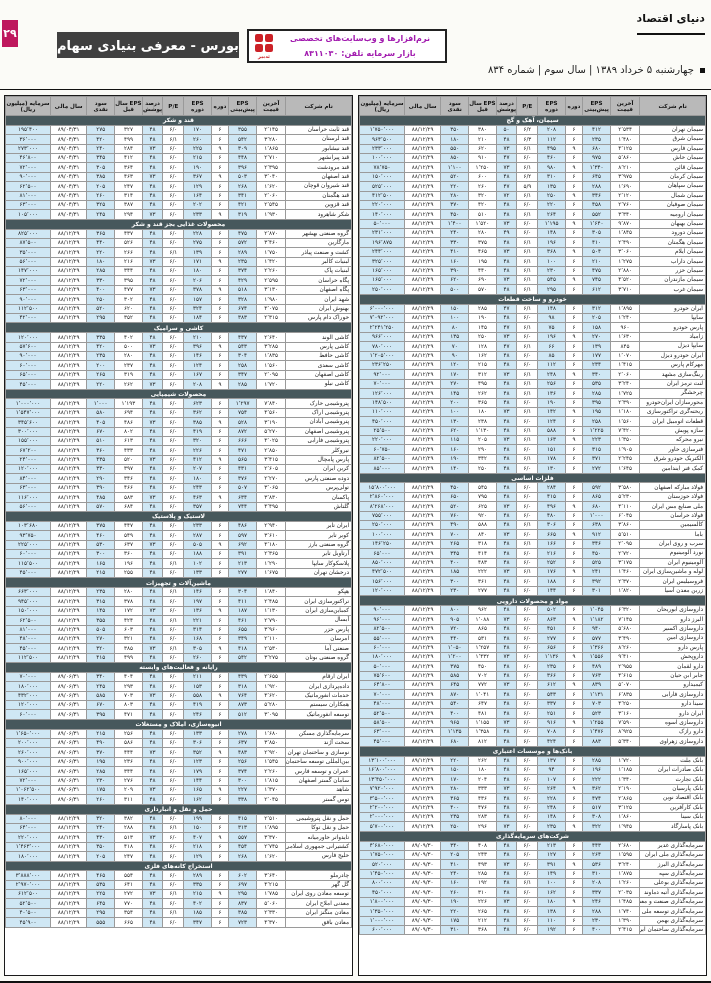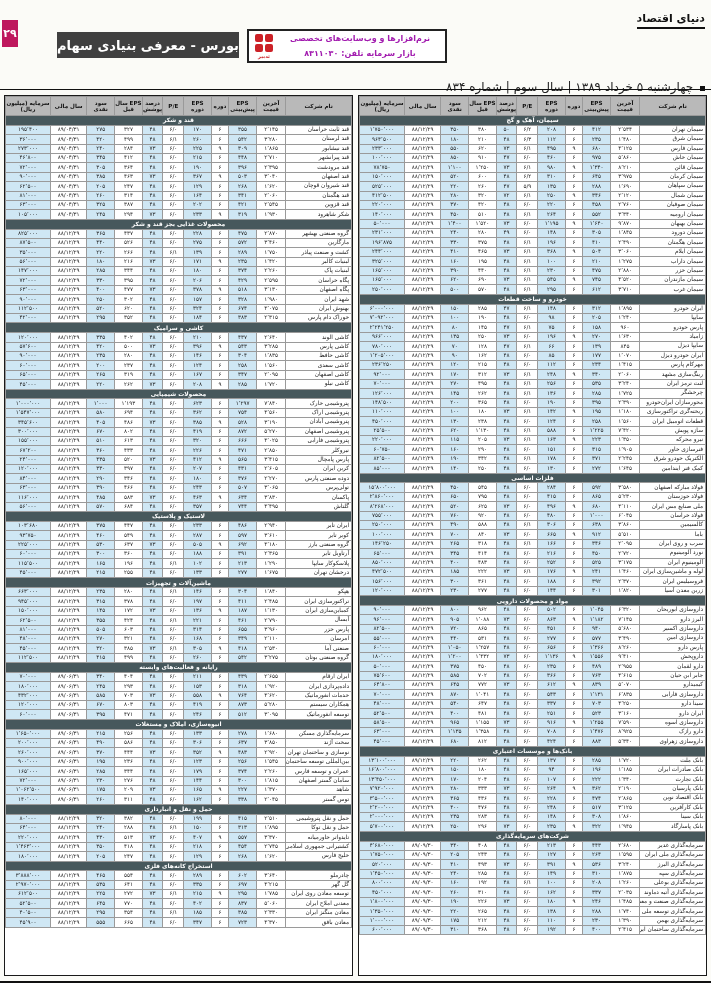--- a/index.html
+++ b/index.html
@@ -6,22 +6,22 @@
   html,body { width:711px; height:983px; overflow:hidden; background:#fbfbf7;
     font-family:"DejaVu Sans", sans-serif; }
   .page { position:relative; width:711px; height:983px; border-bottom:2px solid #111; }
 
   
   .header { position:absolute; top:0; left:0; right:0; height:92px; }
   .pagenum-box { position:absolute; left:2px; top:20px; width:16px; height:27px;
     background:#be185d; color:#fff; display:flex; align-items:center; justify-content:center;
     font-size:11px; font-weight:bold; }
   .masthead-brand { position:absolute; right:6px; top:12px; font-size:11px; font-weight:bold;
-    border-bottom:2px solid #111; padding-bottom:2px; color:#111; }
-  .dateline { position:absolute; right:6px; top:80px; font-size:12px; color:#222; }
+    border-bottom:2px solid #111; padding-bottom:8px; color:#111; }
+  .dateline { position:absolute; right:6px; top:64px; font-size:10px; color:#222; }
   .dateline .sq { display:inline-block; width:5px; height:5px; background:#111; margin-left:3px; }
   .title-bar { position:absolute; left:57px; top:32px; width:182px; height:26px; background:#404040;
     color:#fff; display:flex; align-items:center; justify-content:center;
     font-size:13px; font-weight:bold; letter-spacing:0; }
   .ad-box { position:absolute; left:247px; top:29px; width:200px; height:34px;
     border:2px solid #222; background:#fff; display:flex; flex-direction:row; align-items:center;
     padding:1px 4px; gap:4px; }
   .ad-text { flex:1; text-align:center; font-weight:bold; color:#a21caf; }
   .ad-line1 { font-size:8px; }
   .ad-line2 { font-size:8px; margin-top:6px; }

